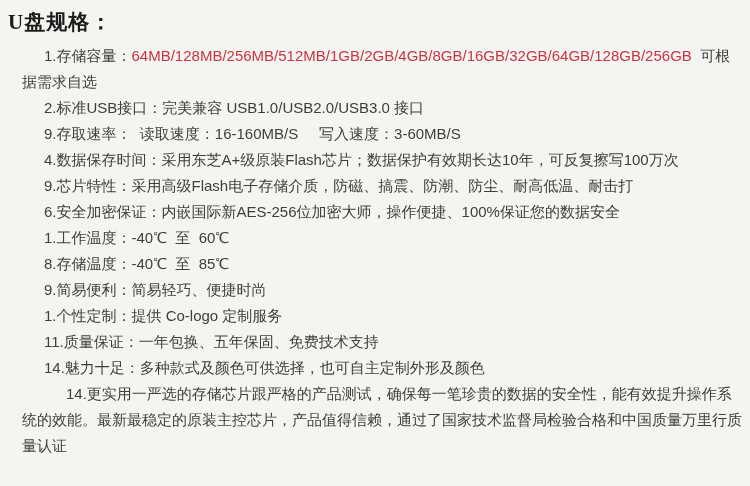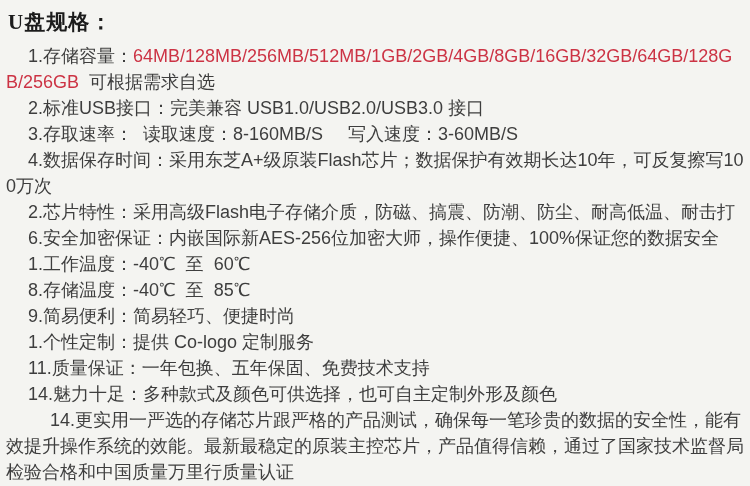--- a/index.html
+++ b/index.html
@@ -20,41 +20,42 @@
   }
   .title {
     font-family: "Liberation Serif", serif;
     font-size: 21px;
     font-weight: bold;
     color: #1c1c1c;
     margin: 4px 0 7px 2px;
     letter-spacing: 1px;
   }
   .spec-line {
-    font-size: 18px;
+    font-size: 15px;
     line-height: 26px;
     white-space: pre-wrap;
     word-break: break-all;
+    margin-left: 16px;
   }
   .indent-normal { text-indent: 22px; }
   .indent-deep   { text-indent: 44px; }
   .red { color: #cc3344; }
 </style>
 </head>
 <body>
 
 <div class="page">
   <div class="title">U盘规格：</div>
 
   <div class="spec-line indent-normal"><span>1.存储容量：</span><span class="red">64MB/128MB/256MB/512MB/1GB/2GB/4GB/8GB/16GB/32GB/64GB/128GB/256GB</span><span>  可根据需求自选</span></div>
 
   <div class="spec-line indent-normal">2.标准USB接口：完美兼容 USB1.0/USB2.0/USB3.0 接口</div>
-  <div class="spec-line indent-normal">3.存取速率：  读取速度：8-160MB/S     写入速度：3-60MB/S</div>
+  <div class="spec-line indent-normal">9.存取速率：  读取速度：16-160MB/S     写入速度：3-60MB/S</div>
   <div class="spec-line indent-normal">4.数据保存时间：采用东芝A+级原装Flash芯片；数据保护有效期长达10年，可反复擦写100万次</div>
-  <div class="spec-line indent-normal">2.芯片特性：采用高级Flash电子存储介质，防磁、搞震、防潮、防尘、耐高低温、耐击打</div>
+  <div class="spec-line indent-normal">9.芯片特性：采用高级Flash电子存储介质，防磁、搞震、防潮、防尘、耐高低温、耐击打</div>
   <div class="spec-line indent-normal">6.安全加密保证：内嵌国际新AES-256位加密大师，操作便捷、100%保证您的数据安全</div>
   <div class="spec-line indent-normal">1.工作温度：-40℃  至  60℃</div>
   <div class="spec-line indent-normal">8.存储温度：-40℃  至  85℃</div>
   <div class="spec-line indent-normal">9.简易便利：简易轻巧、便捷时尚</div>
   <div class="spec-line indent-normal">1.个性定制：提供 Co-logo 定制服务</div>
   <div class="spec-line indent-normal">11.质量保证：一年包换、五年保固、免费技术支持</div>
   <div class="spec-line indent-normal">14.魅力十足：多种款式及颜色可供选择，也可自主定制外形及颜色</div>
   <div class="spec-line indent-deep">14.更实用一严选的存储芯片跟严格的产品测试，确保每一笔珍贵的数据的安全性，能有效提升操作系统的效能。最新最稳定的原装主控芯片，产品值得信赖，通过了国家技术监督局检验合格和中国质量万里行质量认证</div>
 
 </div>

